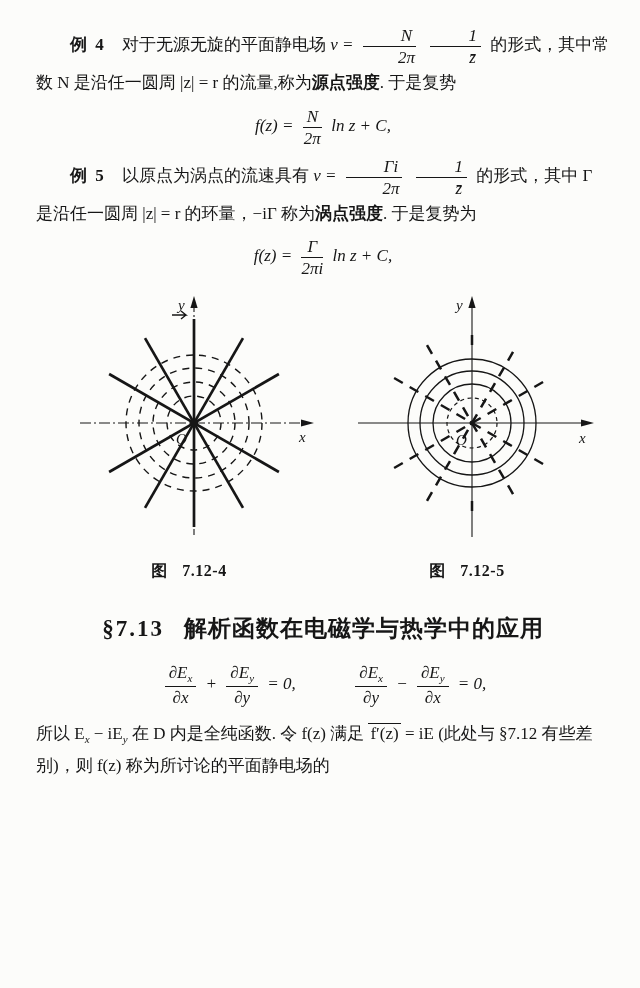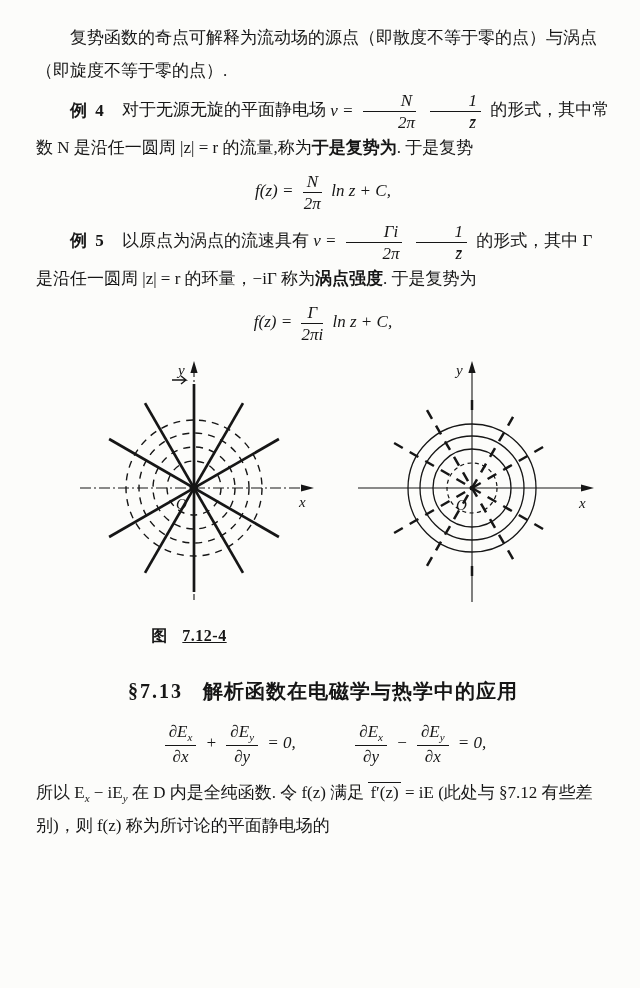--- a/index.html
+++ b/index.html
@@ -44,47 +44,44 @@
   
   .figures{
     display:flex;justify-content:flex-start;
     padding-left:18px;margin-top:14px;gap:8px;
   }
   figure{margin:0;}
   figcaption{
     text-align:center;font-size:16px;margin-top:2px;
     letter-spacing:1px;font-weight:bold;
   }
-  figcaption .capnum{margin-left:14px;font-weight:bold;letter-spacing:0.5px;text-decoration:underline;}
+  figcaption .capnum{margin-left:14px;font-weight:bold;letter-spacing:0.5px;}
   svg text{font-family:"Liberation Serif","DejaVu Serif",serif;font-style:italic;font-size:15px;fill:#161616;}
   
   h2.sec{
-    text-align:center;font-size:20px;margin:20px 0 12px;
+    text-align:center;font-size:23px;margin:20px 0 12px;
     font-weight:bold;letter-spacing:1px;
   }
   h2.sec .secnum{margin-right:20px;letter-spacing:2px;}
 </style>
 </head>
 <body>
 
 <div class="page">
 
-  <p class="indent">
-    <span>复势函数的奇点可解释为流动场的源点（即散度不等于零的点）与涡点（即旋度不等于零的点）.</span>
-  </p>
 
   <p style="text-indent:2em;margin-top:4px;">
     <span class="exlabel">例 4</span>
     <span>对于无源无旋的平面静电场</span>
     <span class="mathseg">
       <span>v =</span>
       <span class="frac"><span class="num">N</span><span class="den">2π</span></span>
       <span class="frac"><span class="num">1</span><span class="den">z̄</span></span>
     </span>
-    <span>的形式，其中常数 N 是沿任一圆周 |z| = r 的流量,称为</span><span class="term">于是复势为</span><span>. 于是复势</span>
+    <span>的形式，其中常数 N 是沿任一圆周 |z| = r 的流量,称为</span><span class="term">源点强度</span><span>. 于是复势</span>
   </p>
 
   <div class="formula">
     <span>f(z) =</span>
     <span class="frac"><span class="num">N</span><span class="den">2π</span></span>
     <span>ln z + C,</span>
   </div>
 
 
   <p style="text-indent:2em;margin-top:4px;">
@@ -165,20 +162,23 @@
           <line x1="95" y1="52.1" x2="185" y2="207.9"></line>
           <line x1="62.1" y1="85" x2="217.9" y2="175"></line>
           <line x1="140" y1="42" x2="140" y2="52" stroke-dasharray="none"></line>
           <line x1="140" y1="208" x2="140" y2="218" stroke-dasharray="none"></line>
         </g>
         <circle cx="140" cy="130" r="2.5" fill="#161616"></circle>
         <text x="124" y="17">y</text>
         <text x="247" y="150">x</text>
         <text x="124" y="152">O</text>
       </svg>
+      <figcaption>
+        <span>图</span><span class="capnum">7.12-5</span>
+      </figcaption>
     </figure>
 
   </div>
 
   <h2 class="sec">
     <span class="secnum">§7.13</span><span>解析函数在电磁学与热学中的应用</span>
   </h2>
 
 
 

